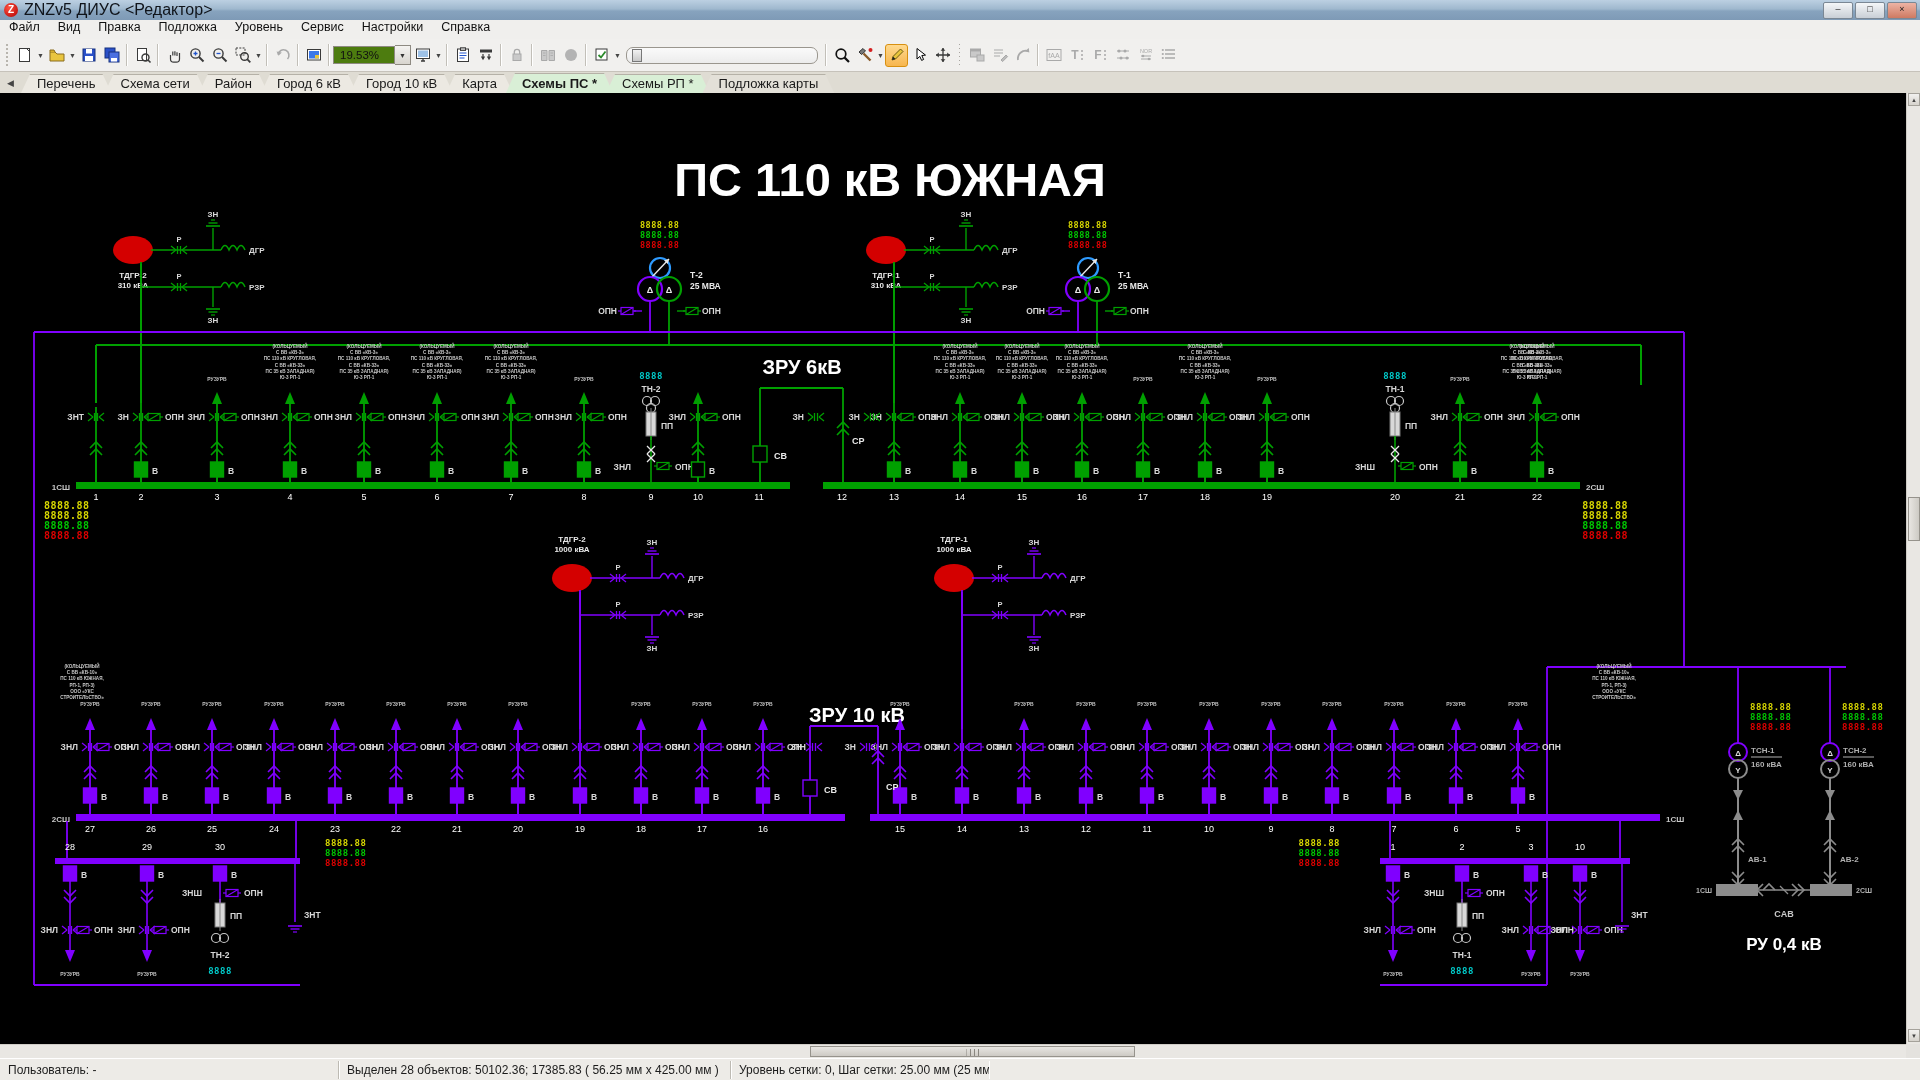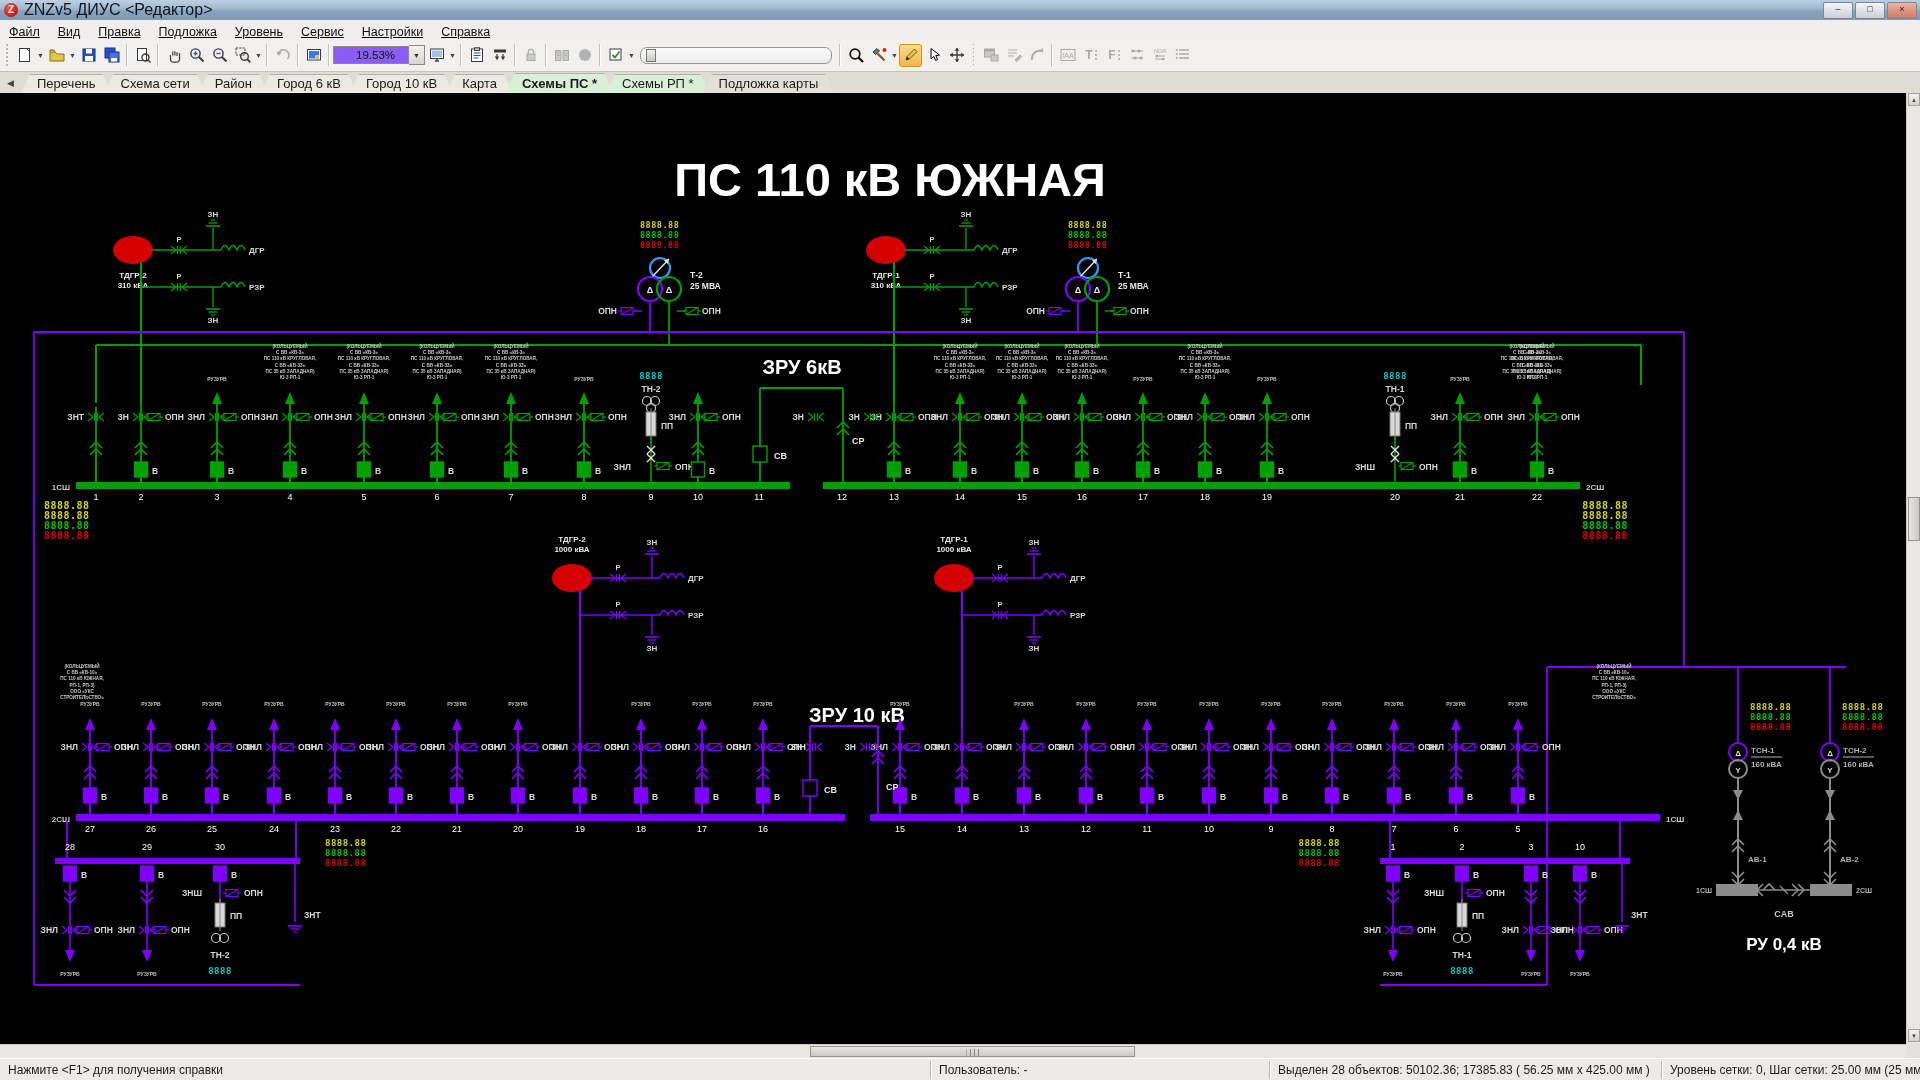--- a/index.html
+++ b/index.html
@@ -10,33 +10,33 @@
     background:linear-gradient(180deg,#BCD0E2 0%,#9FB8CE 45%,#87A3BE 55%,#7E9AB6 100%);
     border-bottom:1px solid #5F7C98;display:flex;align-items:center;}
   #logo{width:14px;height:14px;border-radius:50%;background:radial-gradient(circle at 35% 35%,#FF5040,#B00000);
     margin:0 6px 0 4px;color:#fff;font-size:10px;font-weight:bold;text-align:center;line-height:14px;}
   #wintitle{font-size:16px;color:#10141A;}
   #winbtns{position:absolute;right:3px;top:2px;display:flex;gap:2px;}
   .winbtn{width:28px;height:15px;border:1px solid #7A8794;border-radius:2px;
     background:linear-gradient(180deg,#F4F6F8,#C9CFD6);font-size:9px;line-height:13px;text-align:center;color:#222;}
   .winbtn.close{background:linear-gradient(180deg,#EDB3A4,#CE7A62);}
   
-  #menubar{position:absolute;left:0;top:20px;width:1920px;height:19px;background:#F0EFED;display:flex;align-items:flex-end;border-bottom:1px solid #E0DED9;text-decoration:underline;}
+  #menubar{position:absolute;left:0;top:20px;width:1920px;height:19px;background:#F0EFED;display:flex;align-items:flex-start;border-bottom:1px solid #E0DED9;}
   .menuitem{font-size:12.5px;color:#111;padding:0 9px;}
   
   #toolbar{position:absolute;left:0;top:39px;width:1920px;height:33px;background:#F1F0EE;border-bottom:1px solid #C6C2BA;
     display:flex;align-items:center;padding-left:2px;box-sizing:border-box;}
   .tgrip{width:5px;height:22px;margin:0 3px;background:repeating-linear-gradient(180deg,#B8B5AE 0 2px,transparent 2px 4px);background-size:2px 100%;background-repeat:no-repeat;background-position:1px 0;}
   .tsep{width:1px;height:22px;background:#C2BFB8;border-right:1px solid #fff;margin:0 3px;}
   .tdotsep{width:5px;height:22px;margin:0 3px;background:repeating-linear-gradient(180deg,#A8A5A0 0 1px,transparent 1px 4px);background-size:1px 100%;background-repeat:no-repeat;background-position:2px 0;}
   .ticon{width:23px;height:23px;display:flex;align-items:center;justify-content:center;border-radius:3px;position:relative;}
   .ticon.active{background:linear-gradient(180deg,#FFD98E,#F7B64E);border:1px solid #D89010;width:21px;height:21px;}
   .tcaret{width:9px;height:23px;font-size:7px;color:#444;display:flex;align-items:center;justify-content:center;}
-  #zoomcombo{width:76px;height:18px;border:1px solid #8E8A82;background:#8b5cf6;font-size:11.5px;
-    display:flex;align-items:center;padding-left:22px;box-sizing:border-box;color:#111;}
+  #zoomcombo{width:62px;height:18px;border:1px solid #8E8A82;background:#4d7c0f;font-size:11.5px;
+    display:flex;align-items:center;padding-left:6px;box-sizing:border-box;color:#111;}
   #zoomcombo-btn{width:15px;height:18px;border:1px solid #8E8A82;border-left:none;background:linear-gradient(180deg,#F4F3F1,#D8D5CF);
     font-size:7px;display:flex;align-items:center;justify-content:center;color:#333;}
   #tslider{width:190px;height:15px;border:1px solid #9A968E;background:linear-gradient(180deg,#FAFAFA,#ECECEC);border-radius:7px;margin:0 4px;position:relative;}
   #tslider .thumb{position:absolute;left:5px;top:1px;width:8px;height:11px;background:linear-gradient(180deg,#F2F2F2,#C8C8C8);border:1px solid #777;}
   
   #tabbar{position:absolute;left:0;top:72px;width:1920px;height:21px;background:#DFDCD3;display:flex;align-items:flex-end;border-bottom:1px solid #8A867C;}
   #tabnav{width:15px;height:15px;margin:0 3px 2px 3px;font-size:9px;color:#444;text-align:center;line-height:15px;}
   .tab{height:18px;line-height:18px;font-size:13px;color:#1A1A1A;padding:0 16px;margin-right:-7px;
     background:#ECE9E2;clip-path:polygon(9px 0,calc(100% - 9px) 0,100% 100%,0 100%);border-top:1px solid #B5B1A7;}
   .tab.green{background:#D9EFD6;}
@@ -1781,18 +1781,17 @@
       </div>
   </div>
   <div id="vscroll">
     <div class="varrow" style="top:0;">▲</div>
     <div id="vthumb"></div>
     <div class="varrow" style="top:936px;">▼</div>
   </div>
   <div id="corner"></div>
 
   <div id="statusbar">
-    <div class="spanel" id="sp-hint">Нажмите &lt;F1&gt; для получения справки</div>
     <div class="spanel" id="sp-user">Пользователь: -</div>
     <div class="spanel" id="sp-sel">Выделен 28 объектов: 50102.36; 17385.83 ( 56.25 мм x 425.00 мм )</div>
     <div class="spanel" id="sp-grid">Уровень сетки: 0, Шаг сетки: 25.00 мм (25 мм )</div>
   </div>
 </div>
 
 </body></html>

